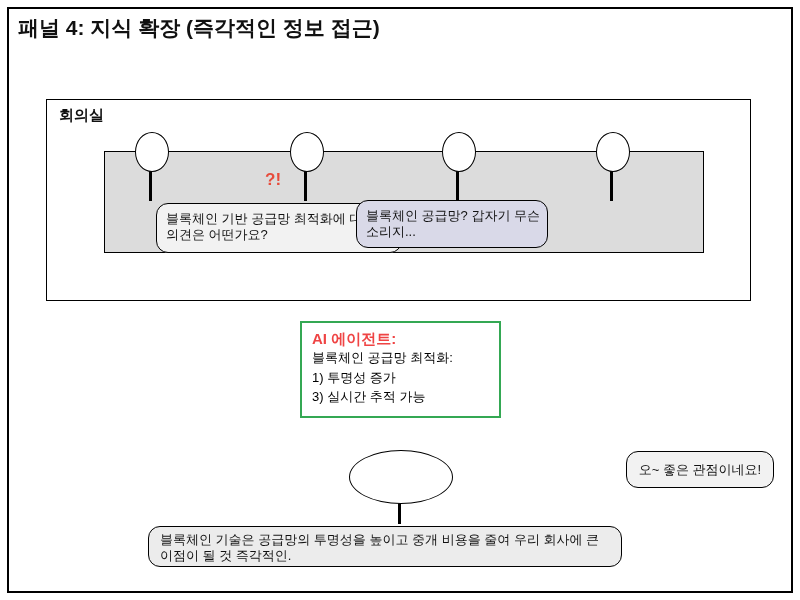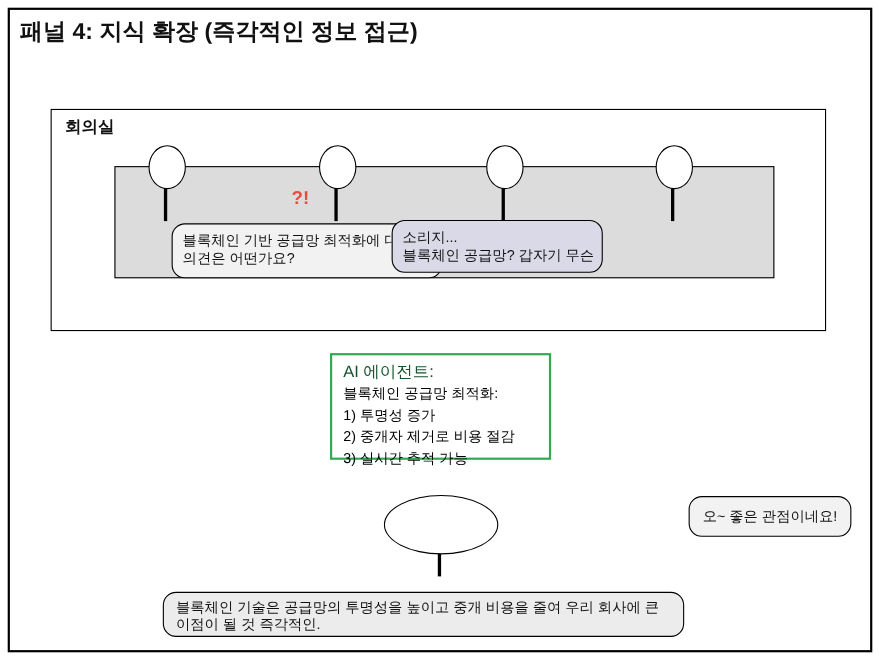--- a/index.html
+++ b/index.html
@@ -45,36 +45,36 @@
     overflow:hidden;z-index:4;
   }
   .bubble .ln{white-space:nowrap;}
   .q-bubble{left:109px;top:103px;width:246px;height:50px;z-index:4;}
   .t-bubble{left:309px;top:100px;width:192px;height:48px;background:#d9d9e8;z-index:5;}
   .ai-box{
     left:300px;top:321px;width:201px;height:97px;
     border:2px solid #34a853;background:#fff;
     padding:6px 10px;box-sizing:border-box;overflow:visible;z-index:2;
   }
-  .ai-title{font-size:15px;font-weight:normal;color:#14532d;line-height:19px;white-space:nowrap;}
+  .ai-title{font-size:15px;font-weight:bold;color:#ef4444;line-height:19px;white-space:nowrap;}
   .ai-line{font-size:13px;line-height:19.5px;white-space:nowrap;color:#000000;}
   .presenter-head{
     left:349px;top:450px;width:102px;height:52px;
     border:1.5px solid #000;border-radius:50%;background:#fff;z-index:3;
   }
   .presenter-body{
     left:398px;top:503px;width:3px;height:21px;background:#000;
   }
   .reaction-bubble{
     left:598px;top:451px;width:148px;height:37px;
     display:flex;align-items:center;justify-content:center;
     padding:0;white-space:nowrap;margin-left:28px;
   }
   .reply-bubble{
-    left:148px;top:538px;width:474px;height:41px;background:#ececec;
+    left:148px;top:526px;width:474px;height:41px;background:#ececec;
     padding:5px 11px;font-size:13px;line-height:15.5px;
   }
 </style>
 </head>
 <body>
 
 <div class="abs panel-frame"></div>
 
 <div class="abs panel-title">패널 4: 지식 확장 (즉각적인 정보 접근)</div>
 
@@ -94,30 +94,29 @@
   <div class="abs body-line" style="left:563px;top:69px;"></div>
 
   <div class="abs confusion">?!</div>
 
   <div class="abs bubble q-bubble">
     <div class="ln">블록체인 기반 공급망 최적화에 대한</div>
     <div class="ln">의견은 어떤가요?</div>
   </div>
 
   <div class="abs bubble t-bubble">
+    <div class="ln">블록체인 공급망? 갑자기 무슨</div>
     <div class="ln">소리지...</div>
-    <div class="ln">블록체인 공급망? 갑자기 무슨</div>
   </div>
 </div>
 
 <div class="abs ai-box">
   <div class="ai-title">AI 에이전트:</div>
   <div class="ai-line">블록체인 공급망 최적화:</div>
   <div class="ai-line">1) 투명성 증가</div>
-  <div class="ai-line">2) 중개자 제거로 비용 절감</div>
   <div class="ai-line">3) 실시간 추적 가능</div>
 </div>
 
 <div class="abs presenter-head"></div>
 <div class="abs presenter-body"></div>
 
 <div class="abs bubble reaction-bubble">
   <span>오~ 좋은 관점이네요!</span>
 </div>
 

